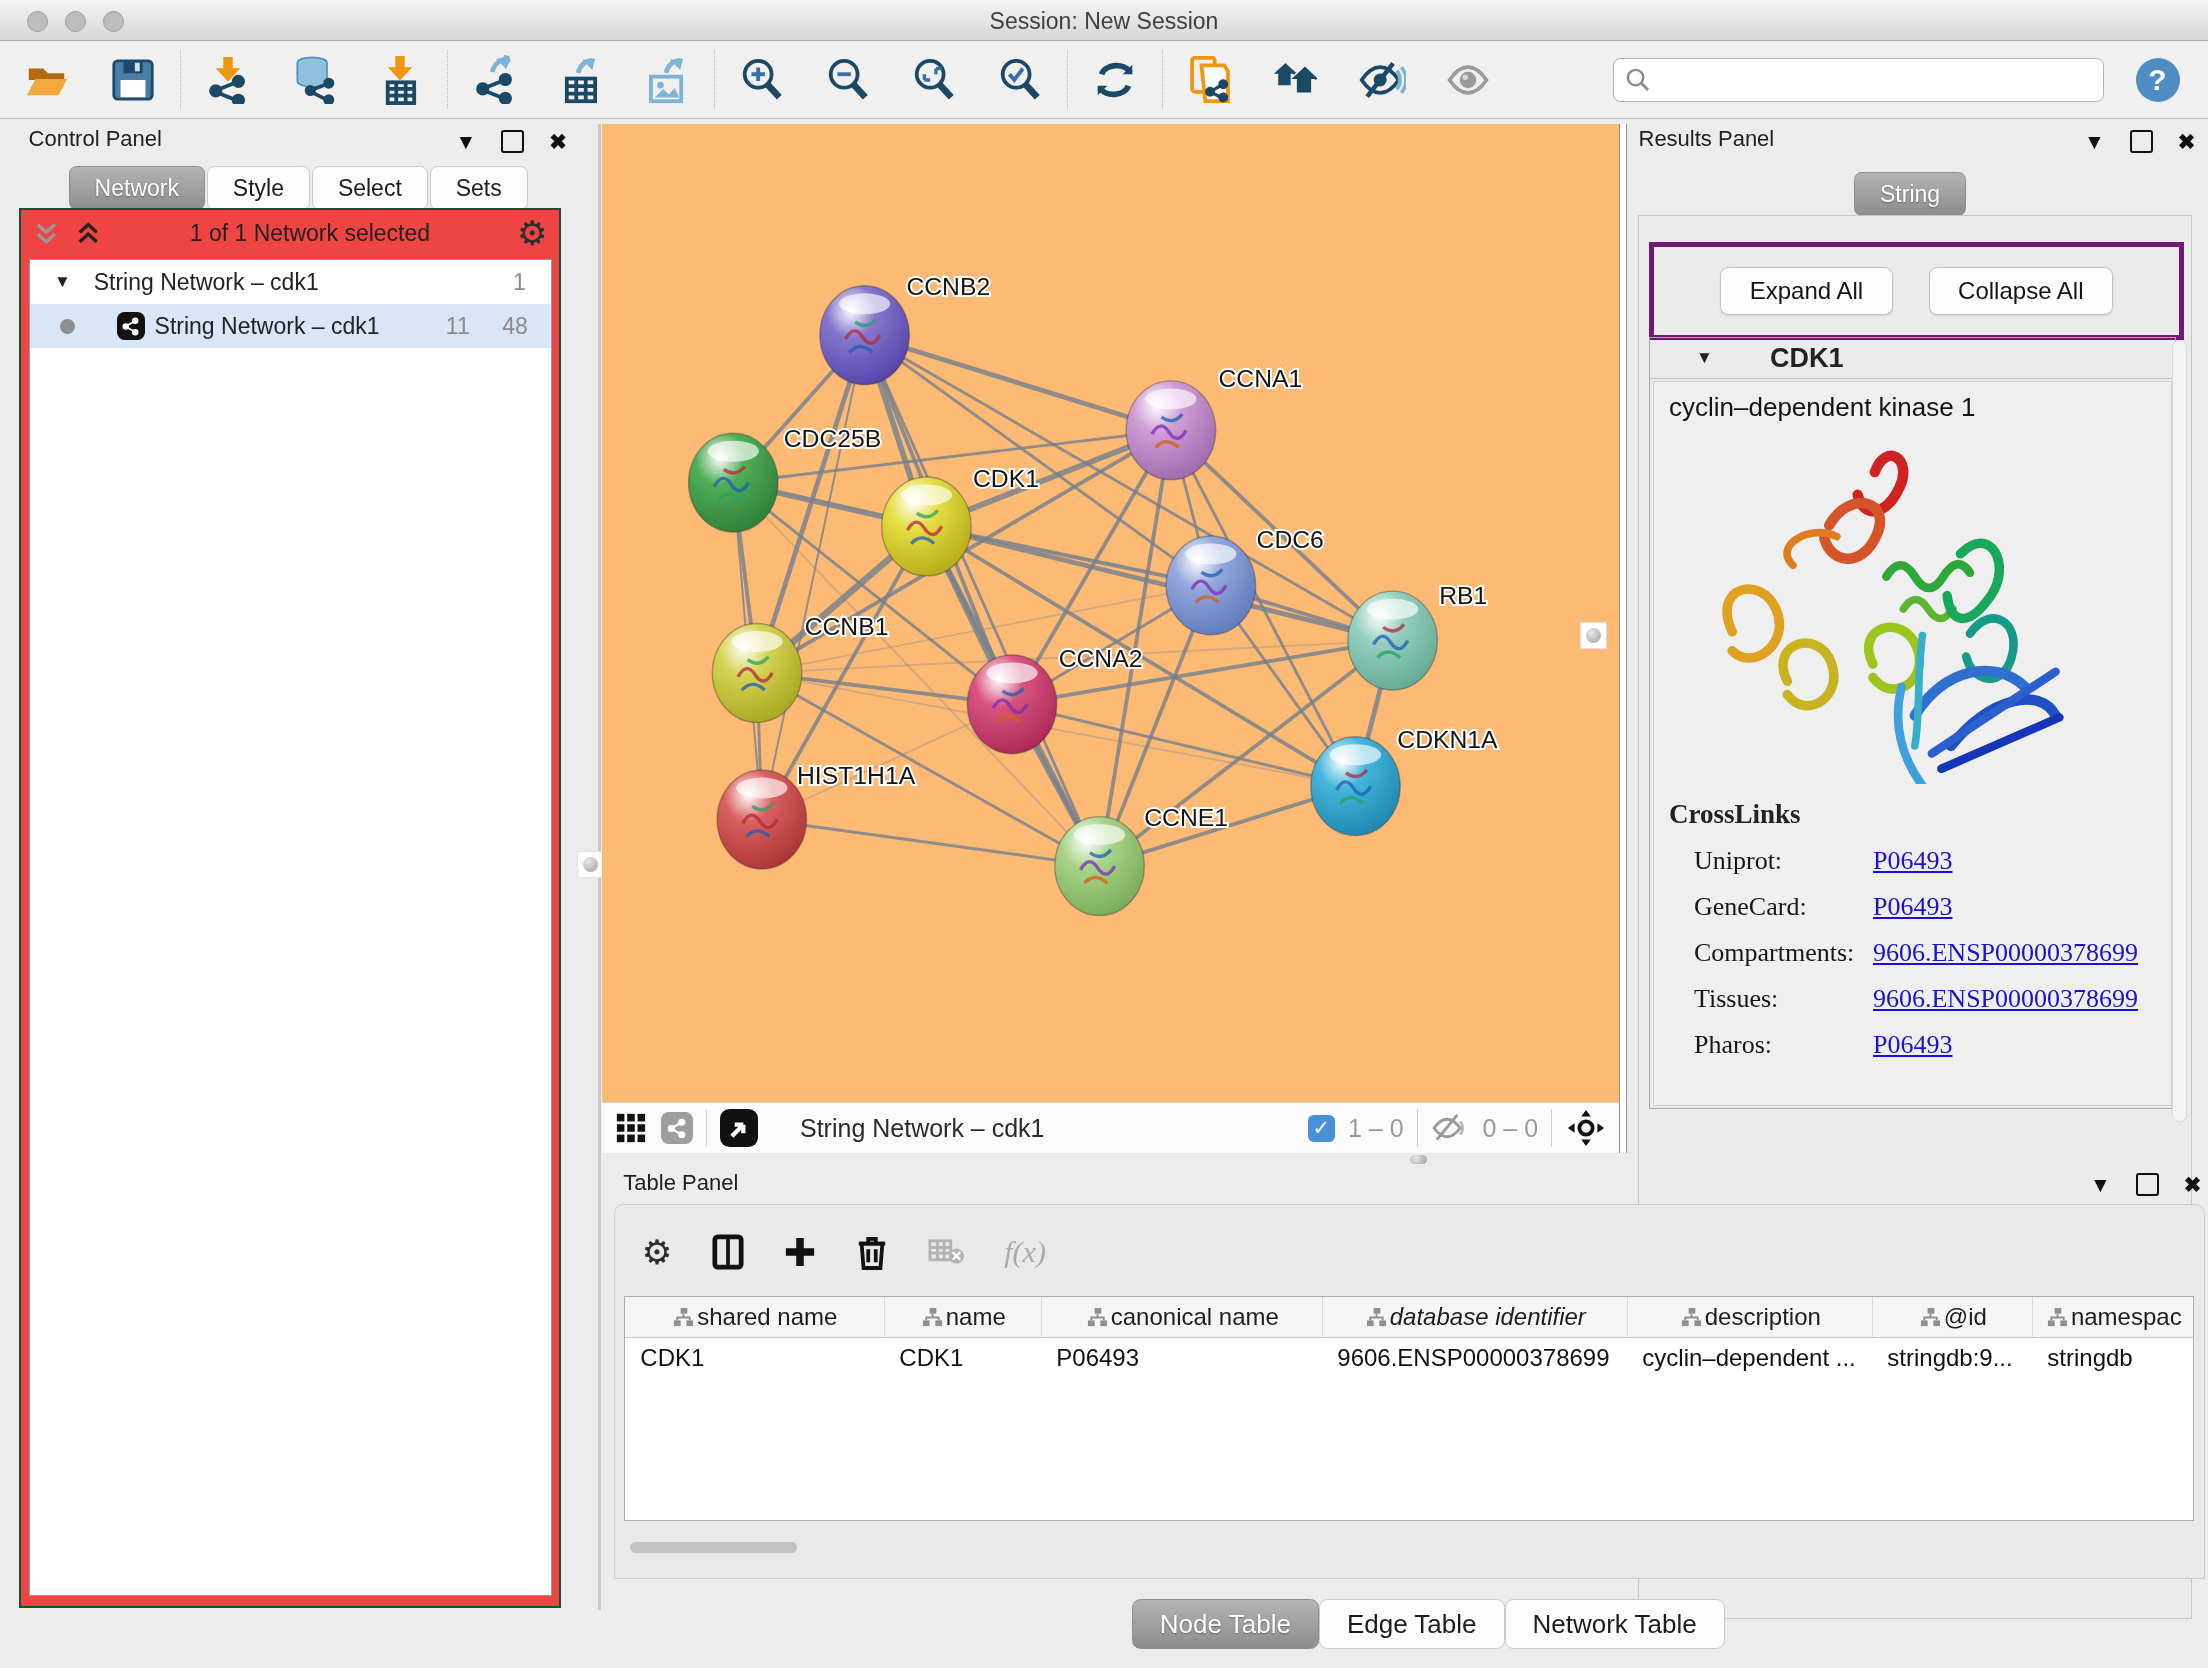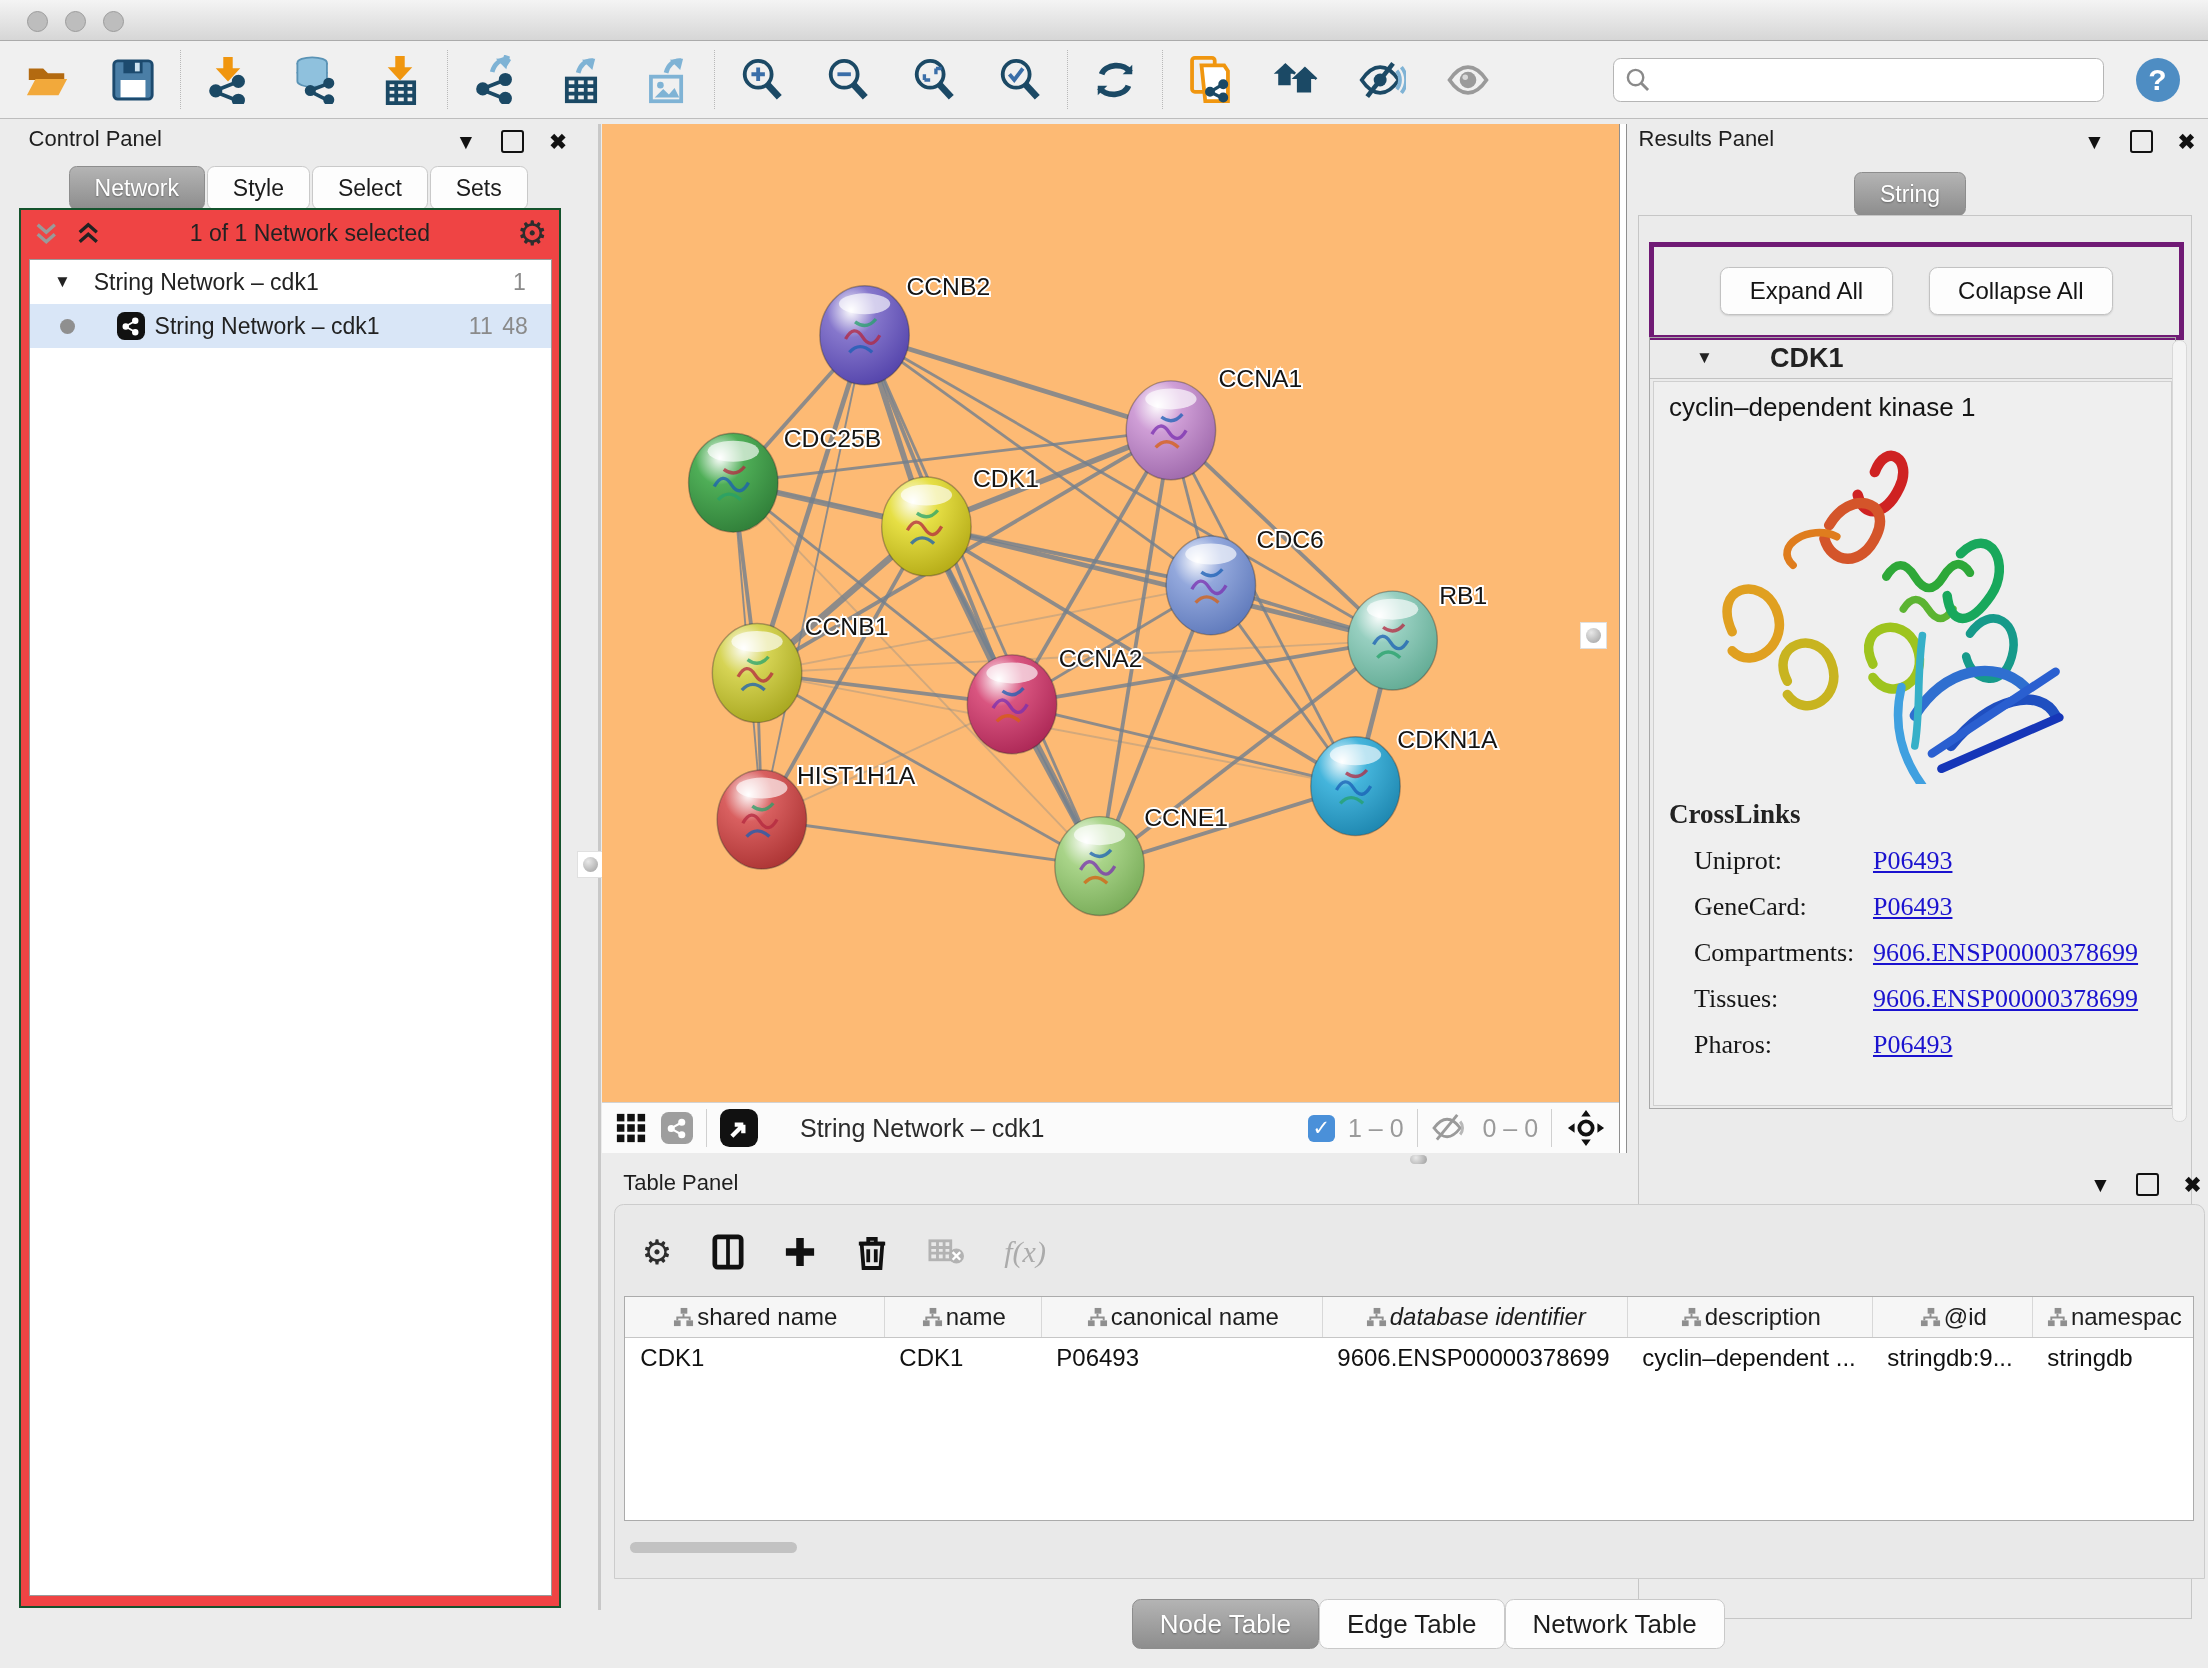--- a/index.html
+++ b/index.html
@@ -122,20 +122,21 @@
 </style>
 </head>
 <body>
 
 <div id="screen">
 
   <div class="titlebar">
     <span class="tl" style="left:27px"></span>
     <span class="tl" style="left:65px"></span>
     <span class="tl" style="left:103px"></span>
+    <div class="win-title">Session: New Session</div>
   </div>
 
   <div class="toolbar">
     <div class="tbgroup">
       <span class="tbi">
         <svg width="46" height="46" viewBox="0 0 48 48">
             <path d="M5 12h15l5 5h17v7H5z" fill="#b36a10"></path>
             <path d="M3 40l9-17h33l-9 17z" fill="#f2a93b"></path>
           </svg>
       </span>
@@ -351,21 +352,21 @@
                 <g fill="#fff" stroke="#fff" stroke-width="2">
                   <circle cx="5" cy="10" r="2.4"></circle>
                   <circle cx="15" cy="4" r="2.4"></circle>
                   <circle cx="15" cy="16" r="2.4"></circle>
                   <path d="M6.5 9l7-4M6.5 11l7 4"></path>
                 </g>
               </svg>
           </span>
           <span style="flex:1">String Network – cdk1</span>
           <span class="cnt">11</span>
-          <span class="cnt" style="margin-left:0">48</span>
+          <span class="cnt" style="margin-left:23px">48</span>
           <span style="width:3.8px"></span>
         </div>
       </div>
     </div>
   </div>
 
   <div id="left-divider"></div>
   <div class="grip" style="left:577px;top:851px">
       <i></i>
     </div>

